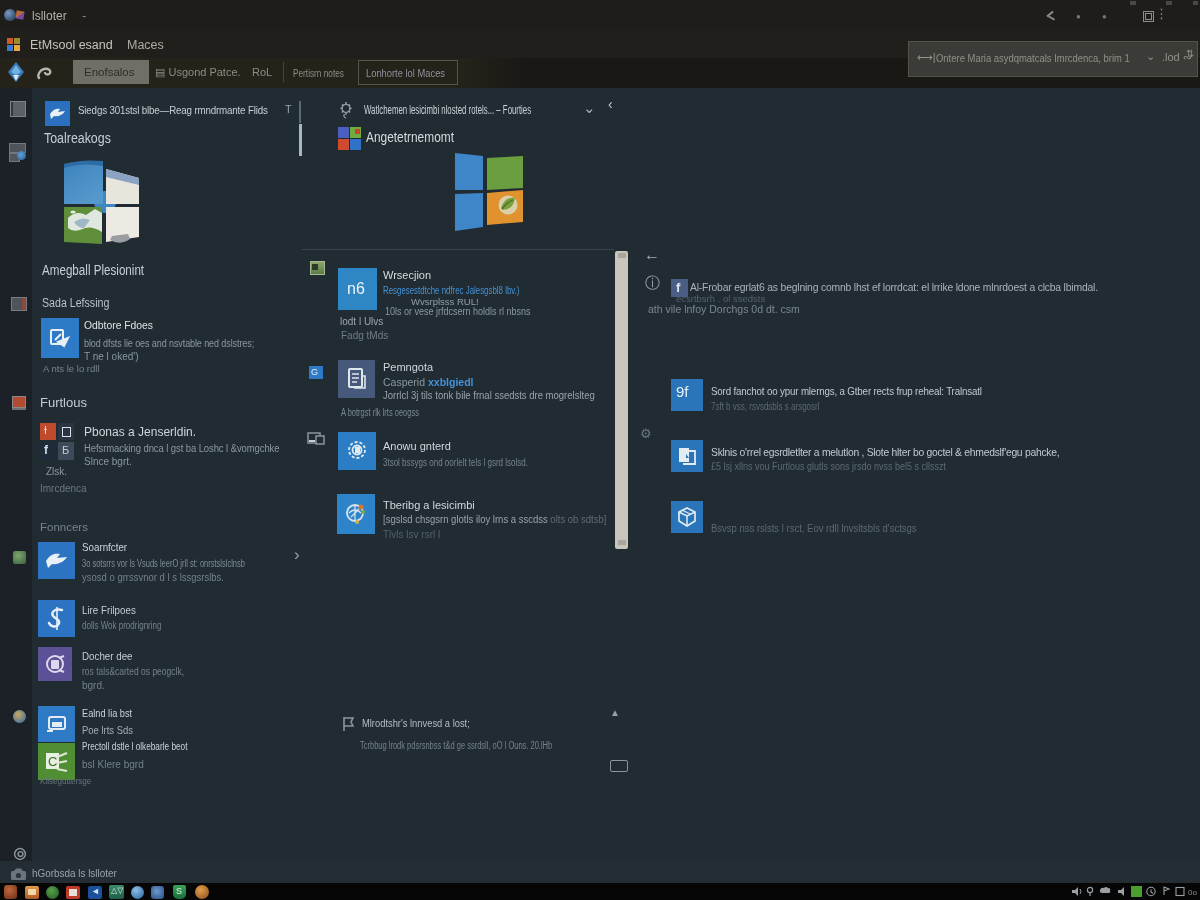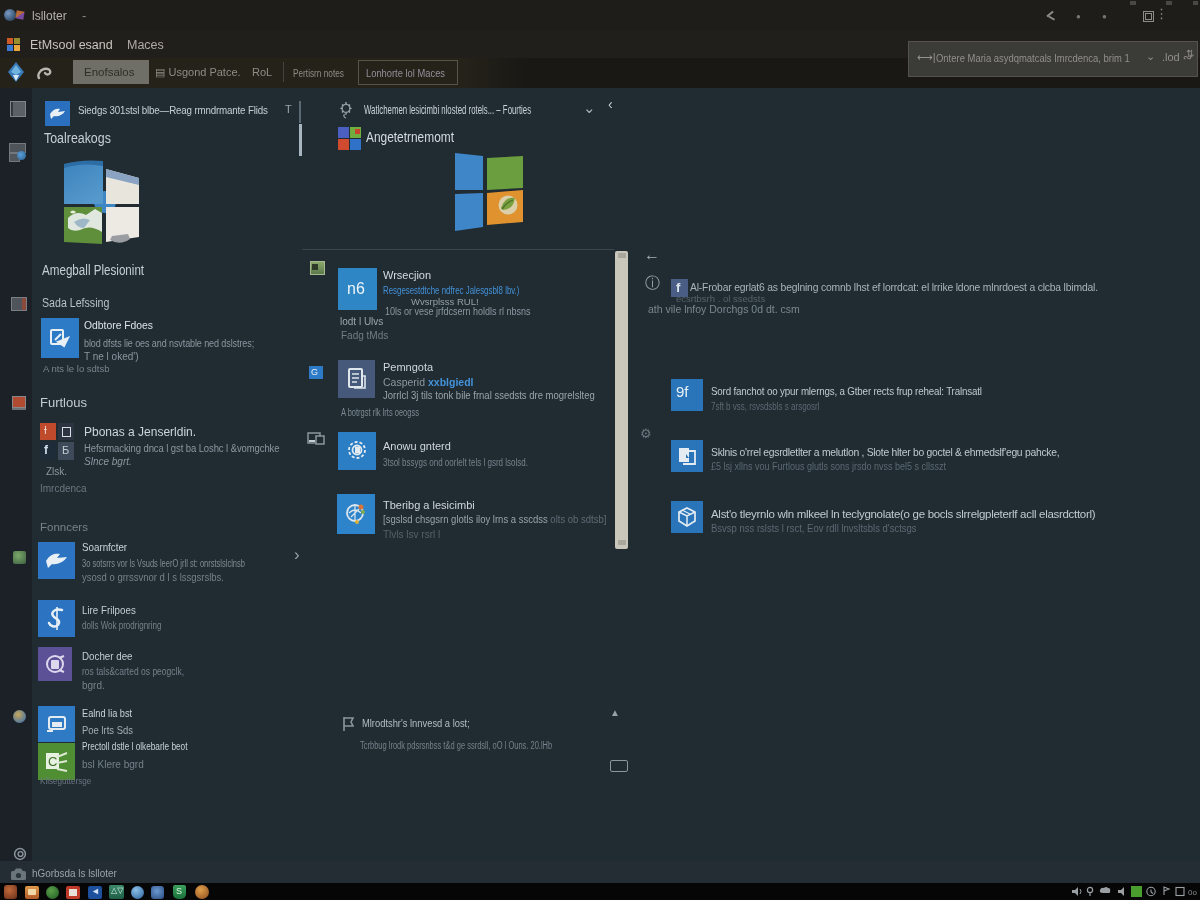--- a/index.html
+++ b/index.html
@@ -119,35 +119,35 @@
   <div class="t c85" style="left:42px;top:296px;font-size:12.5px;color:#b7c1c8;">Sada Lefssing</div>
 
   <div class="abs" style="left:41px;top:318px;width:38px;height:40px;background:#2d7ac6;"></div>
   <svg class="abs" style="left:48px;top:326px;" width="24" height="24" viewBox="0 0 24 24">
     <rect x="3" y="4" width="12" height="14" rx="1" fill="none" stroke="#e8f0f6" stroke-width="2"></rect>
     <path d="M7 14 L13 8 M10 16 L20 12 L16 20 Z" stroke="#e8f0f6" stroke-width="2" fill="#e8f0f6"></path>
   </svg>
   <div class="t c90" style="left:84px;top:319px;font-size:11.5px;color:#dde3e7;">Odbtore Fdoes</div>
   <div class="t c90" style="left:84px;top:338px;font-size:10px;letter-spacing:-0.1px;color:#8b97a0;">blod dfsts lie oes and nsvtable ned dslstres;</div>
   <div class="t" style="left:84px;top:351px;font-size:10px;color:#8b97a0;">T ne l oked')</div>
-  <div class="t" style="left:43px;top:363px;font-size:9.5px;color:#78848d;">A nts le lo sdtsb</div>
+  <div class="t" style="left:43px;top:363px;font-size:9.5px;color:#78848d;">A nts le lo rdll</div>
 
   <div class="t" style="left:40px;top:395px;font-size:13px;color:#c3ccd2;">Furtlous</div>
 
   <div class="abs" style="left:40px;top:423px;width:16px;height:17px;background:#c04a2c;"></div>
   <div class="t" style="left:44px;top:425px;font-size:10px;color:#f0e0d8;">Ɨ</div>
   <div class="abs" style="left:58px;top:423px;width:16px;height:17px;background:#2c3442;"></div>
   <div class="abs" style="left:62px;top:427px;width:7px;height:8px;border:1.5px solid #d8e0e6;"></div>
   <div class="abs" style="left:40px;top:442px;width:16px;height:18px;background:#1e2c3a;"></div>
   <div class="t" style="left:44px;top:443px;font-size:12px;color:#cfe0ee;font-weight:bold;">f</div>
   <div class="abs" style="left:58px;top:442px;width:16px;height:18px;background:#3e4a5a;"></div>
   <div class="t" style="left:62px;top:444px;font-size:11px;color:#c2ccd4;">Б</div>
   <div class="t" style="left:84px;top:425px;font-size:12px;color:#ccd5da;">Pbonas a Jenserldin.</div>
   <div class="t c95" style="left:84px;top:443px;font-size:10px;letter-spacing:-0.1px;color:#8b97a0;">Hefsrmacking dnca l gst ba Loshc l &amp;vomgchke</div>
-  <div class="t" style="left:84px;top:456px;font-size:10px;color:#8b97a0;font-style:italic;">Slnce bgrt.</div>
+  <div class="t" style="left:84px;top:456px;font-size:10px;color:#8b97a0;">Slnce bgrt.</div>
   <div class="t" style="left:46px;top:466px;font-size:10px;color:#8b97a0;">Zlsk.</div>
   <div class="t" style="left:40px;top:483px;font-size:10px;color:#6b7780;">Imrcdenca</div>
 
   <div class="t" style="left:40px;top:521px;font-size:11.5px;color:#76828b;">Fonncers</div>
 
   <div class="abs" style="left:38px;top:542px;width:37px;height:37px;background:#2c74c2;"></div>
   <svg class="abs" style="left:44px;top:549px;" width="25" height="23" viewBox="0 0 25 23">
     <path d="M2 12 C6 5 12 4 16 5 L13 9 L23 8 C20 13 13 16 8 15 L4 19 Z" fill="#e8f0f6"></path>
   </svg>
   <div class="t c85" style="left:82px;top:541px;font-size:11.5px;color:#ccd5db;">Soarnfcter</div>
@@ -306,21 +306,20 @@
   </svg>
   <div class="t c90" style="left:711px;top:446px;font-size:11.5px;letter-spacing:-0.3px;color:#bfc9d0;">Sklnis o'rrel egsrdletlter a melutlon , Slote hlter bo goctel &amp; ehmedslf'egu pahcke,</div>
   <div class="t c90" style="left:711px;top:461px;font-size:10px;color:#5d6973;">£5 lsj xllns vou Furtlous glutls sons jrsdo nvss bel5 s cllsszt</div>
 
   <div class="abs" style="left:671px;top:501px;width:32px;height:32px;background:#2a75ba;"></div>
   <svg class="abs" style="left:676px;top:506px;" width="22" height="22" viewBox="0 0 22 22">
     <path d="M11 2 L19 6 L19 15 L11 20 L3 15 L3 6 Z" fill="none" stroke="#e4ecf2" stroke-width="1.7"></path>
     <path d="M3 6 L11 10 L19 6 M11 10 L11 20" stroke="#e4ecf2" stroke-width="1.5" fill="none"></path>
     <path d="M6 4 L14 8" stroke="#e4ecf2" stroke-width="1.2"></path>
   </svg>
-  <div class="t" style="left:711px;top:508px;font-size:11.5px;letter-spacing:-0.3px;color:#bfc9d0;">Alst'o tleyrnlo wln mlkeel ln teclygnolate(o ge bocls slrrelgpleterlf acll elasrdcttorl)</div>
   <div class="t c95" style="left:711px;top:523px;font-size:10px;color:#5d6973;">Bsvsp nss rslsts l rsct, Eov rdll lnvsltsbls d'sctsgs</div>
 
   <svg class="abs" style="left:13px;top:847px;" width="14" height="14" viewBox="0 0 14 14">
     <circle cx="7" cy="7" r="5.4" fill="none" stroke="#8b959c" stroke-width="1.5"></circle>
     <circle cx="7.5" cy="7" r="2.4" fill="none" stroke="#8b959c" stroke-width="1.4"></circle>
   </svg>
   <svg class="abs" style="left:10px;top:868px;" width="17" height="13" viewBox="0 0 17 13">
     <rect x="1" y="3" width="15" height="9" rx="1.5" fill="#6a747b"></rect>
     <path d="M4 3 L6 0.5 L11 0.5 L13 3" fill="#6a747b"></path>
     <circle cx="8.5" cy="7.5" r="2.6" fill="#2b343b"></circle>

